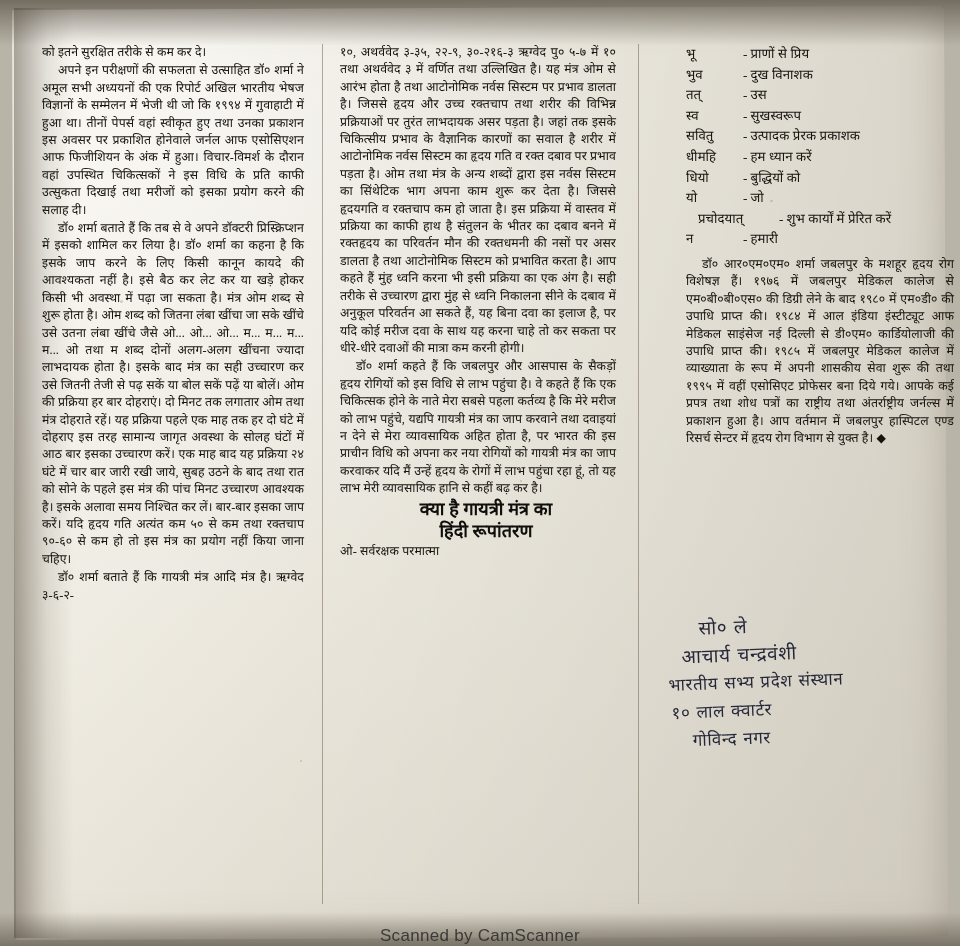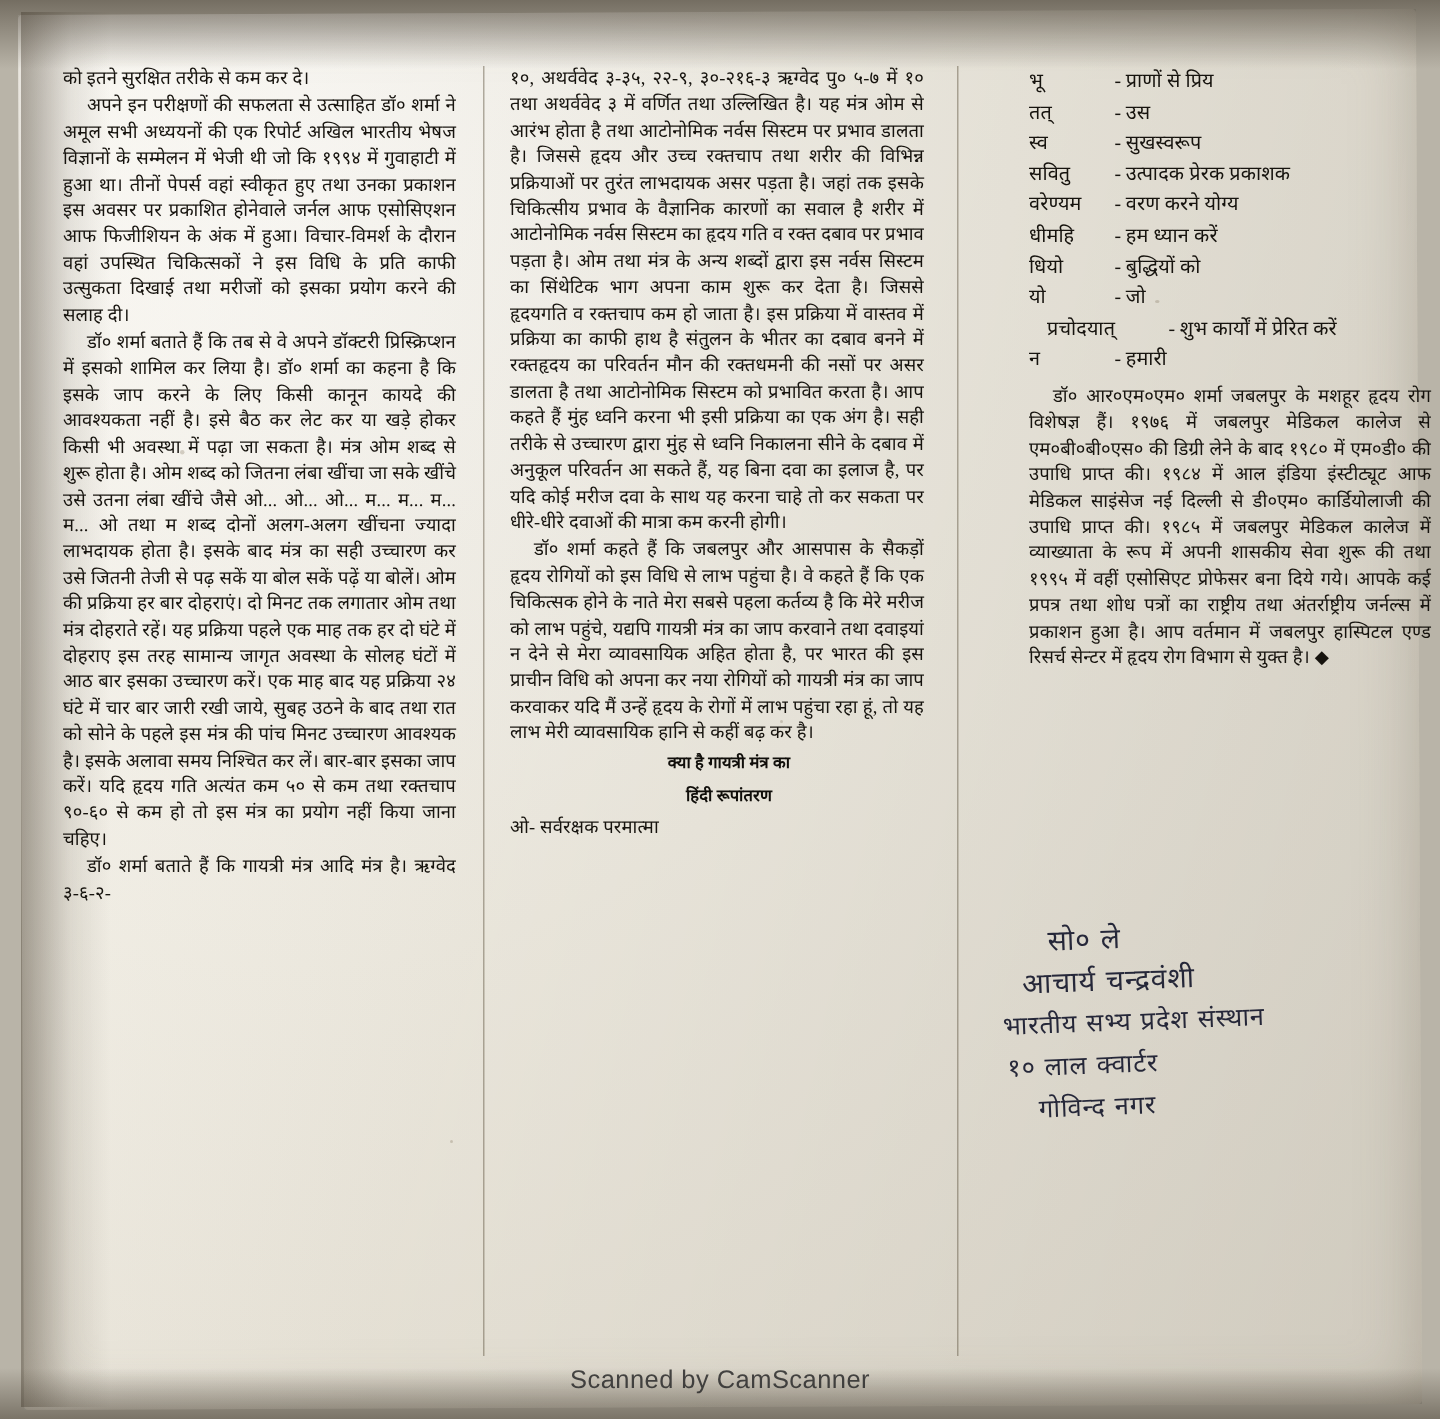--- a/index.html
+++ b/index.html
@@ -88,21 +88,21 @@
 
   .col p {
     margin: 0 0 1px 0;
     text-indent: 16px;
   }
   .col p.noindent { text-indent: 0; }
 
   .subhead {
     text-align: center;
     font-weight: bold;
-    font-size: 11px;
+    font-size: 18px;
     line-height: 21px;
     margin: 14px 0 4px 0;
     text-indent: 0;
     color: #100e0a;
   }
 
   
   .gloss {
     margin: 0;
     padding: 0;
@@ -138,21 +138,21 @@
   }
   .handwriting .l1 { margin-left: 34px; font-size: 19px; }
   .handwriting .l2 { margin-left: 16px; font-size: 19px; }
   .handwriting .l3 { margin-left: 2px;  font-size: 17px; }
   .handwriting .l4 { margin-left: 4px;  font-size: 17px; }
   .handwriting .l5 { margin-left: 24px; font-size: 17px; }
 
   .scan-watermark {
     position: absolute;
     left: 0;
-    bottom: 16px;
+    bottom: 0px;
     width: 960px;
     text-align: center;
     font-family: "Liberation Sans", sans-serif;
     font-size: 17px;
     color: #2b2b2b;
     opacity: 0.85;
     letter-spacing: 0.3px;
   }
 
   .speck {
@@ -186,24 +186,24 @@
     <p class="noindent">१०, अथर्ववेद ३-३५, २२-९, ३०-२१६-३ ऋग्वेद पु० ५-७ में १० तथा अथर्ववेद ३ में वर्णित तथा उल्लिखित है। यह मंत्र ओम से आरंभ होता है तथा आटोनोमिक नर्वस सिस्टम पर प्रभाव डालता है। जिससे हृदय और उच्च रक्तचाप तथा शरीर की विभिन्न प्रक्रियाओं पर तुरंत लाभदायक असर पड़ता है। जहां तक इसके चिकित्सीय प्रभाव के वैज्ञानिक कारणों का सवाल है शरीर में आटोनोमिक नर्वस सिस्टम का हृदय गति व रक्त दबाव पर प्रभाव पड़ता है। ओम तथा मंत्र के अन्य शब्दों द्वारा इस नर्वस सिस्टम का सिंथेटिक भाग अपना काम शुरू कर देता है। जिससे हृदयगति व रक्तचाप कम हो जाता है। इस प्रक्रिया में वास्तव में प्रक्रिया का काफी हाथ है संतुलन के भीतर का दबाव बनने में रक्तहृदय का परिवर्तन मौन की रक्तधमनी की नसों पर असर डालता है तथा आटोनोमिक सिस्टम को प्रभावित करता है। आप कहते हैं मुंह ध्वनि करना भी इसी प्रक्रिया का एक अंग है। सही तरीके से उच्चारण द्वारा मुंह से ध्वनि निकालना सीने के दबाव में अनुकूल परिवर्तन आ सकते हैं, यह बिना दवा का इलाज है, पर यदि कोई मरीज दवा के साथ यह करना चाहे तो कर सकता पर धीरे-धीरे दवाओं की मात्रा कम करनी होगी।</p>
     <p>डॉ० शर्मा कहते हैं कि जबलपुर और आसपास के सैकड़ों हृदय रोगियों को इस विधि से लाभ पहुंचा है। वे कहते हैं कि एक चिकित्सक होने के नाते मेरा सबसे पहला कर्तव्य है कि मेरे मरीज को लाभ पहुंचे, यद्यपि गायत्री मंत्र का जाप करवाने तथा दवाइयां न देने से मेरा व्यावसायिक अहित होता है, पर भारत की इस प्राचीन विधि को अपना कर नया रोगियों को गायत्री मंत्र का जाप करवाकर यदि मैं उन्हें हृदय के रोगों में लाभ पहुंचा रहा हूं, तो यह लाभ मेरी व्यावसायिक हानि से कहीं बढ़ कर है।</p>
     <p class="subhead">क्या है गायत्री मंत्र का</p>
     <p class="subhead" style="margin-top:0">हिंदी रूपांतरण</p>
     <p class="noindent">ओ- सर्वरक्षक परमात्मा</p>
   </div>
 
   <div class="col c3">
     <ul class="gloss">
       <li><span class="term">भू</span><span class="dash">-</span><span>प्राणों से प्रिय</span></li>
+      <li><span class="term">भुव</span><span class="dash">-</span><span>दुख विनाशक</span></li>
       <li><span class="term">तत्</span><span class="dash">-</span><span>उस</span></li>
       <li><span class="term">स्व</span><span class="dash">-</span><span>सुखस्वरूप</span></li>
       <li><span class="term">सवितु</span><span class="dash">-</span><span>उत्पादक प्रेरक प्रकाशक</span></li>
-      <li><span class="term">वरेण्यम</span><span class="dash">-</span><span>वरण करने योग्य</span></li>
       <li><span class="term">धीमहि</span><span class="dash">-</span><span>हम ध्यान करें</span></li>
       <li><span class="term">धियो</span><span class="dash">-</span><span>बुद्धियों को</span></li>
       <li><span class="term">यो</span><span class="dash">-</span><span>जो</span></li>
       <li style="margin-left:12px"><span class="term" style="min-width:78px">प्रचोदयात्</span><span class="dash">-</span><span>शुभ कार्यों में प्रेरित करें</span></li>
       <li><span class="term">न</span><span class="dash">-</span><span>हमारी</span></li>
     </ul>
     <p style="margin-top:6px">डॉ० आर०एम०एम० शर्मा जबलपुर के मशहूर हृदय रोग विशेषज्ञ हैं। १९७६ में जबलपुर मेडिकल कालेज से एम०बी०बी०एस० की डिग्री लेने के बाद १९८० में एम०डी० की उपाधि प्राप्त की। १९८४ में आल इंडिया इंस्टीट्यूट आफ मेडिकल साइंसेज नई दिल्ली से डी०एम० कार्डियोलाजी की उपाधि प्राप्त की। १९८५ में जबलपुर मेडिकल कालेज में व्याख्याता के रूप में अपनी शासकीय सेवा शुरू की तथा १९९५ में वहीं एसोसिएट प्रोफेसर बना दिये गये। आपके कई प्रपत्र तथा शोध पत्रों का राष्ट्रीय तथा अंतर्राष्ट्रीय जर्नल्स में प्रकाशन हुआ है। आप वर्तमान में जबलपुर हास्पिटल एण्ड रिसर्च सेन्टर में हृदय रोग विभाग से युक्त है। ◆</p>
   </div>
 
   <div class="handwriting">

